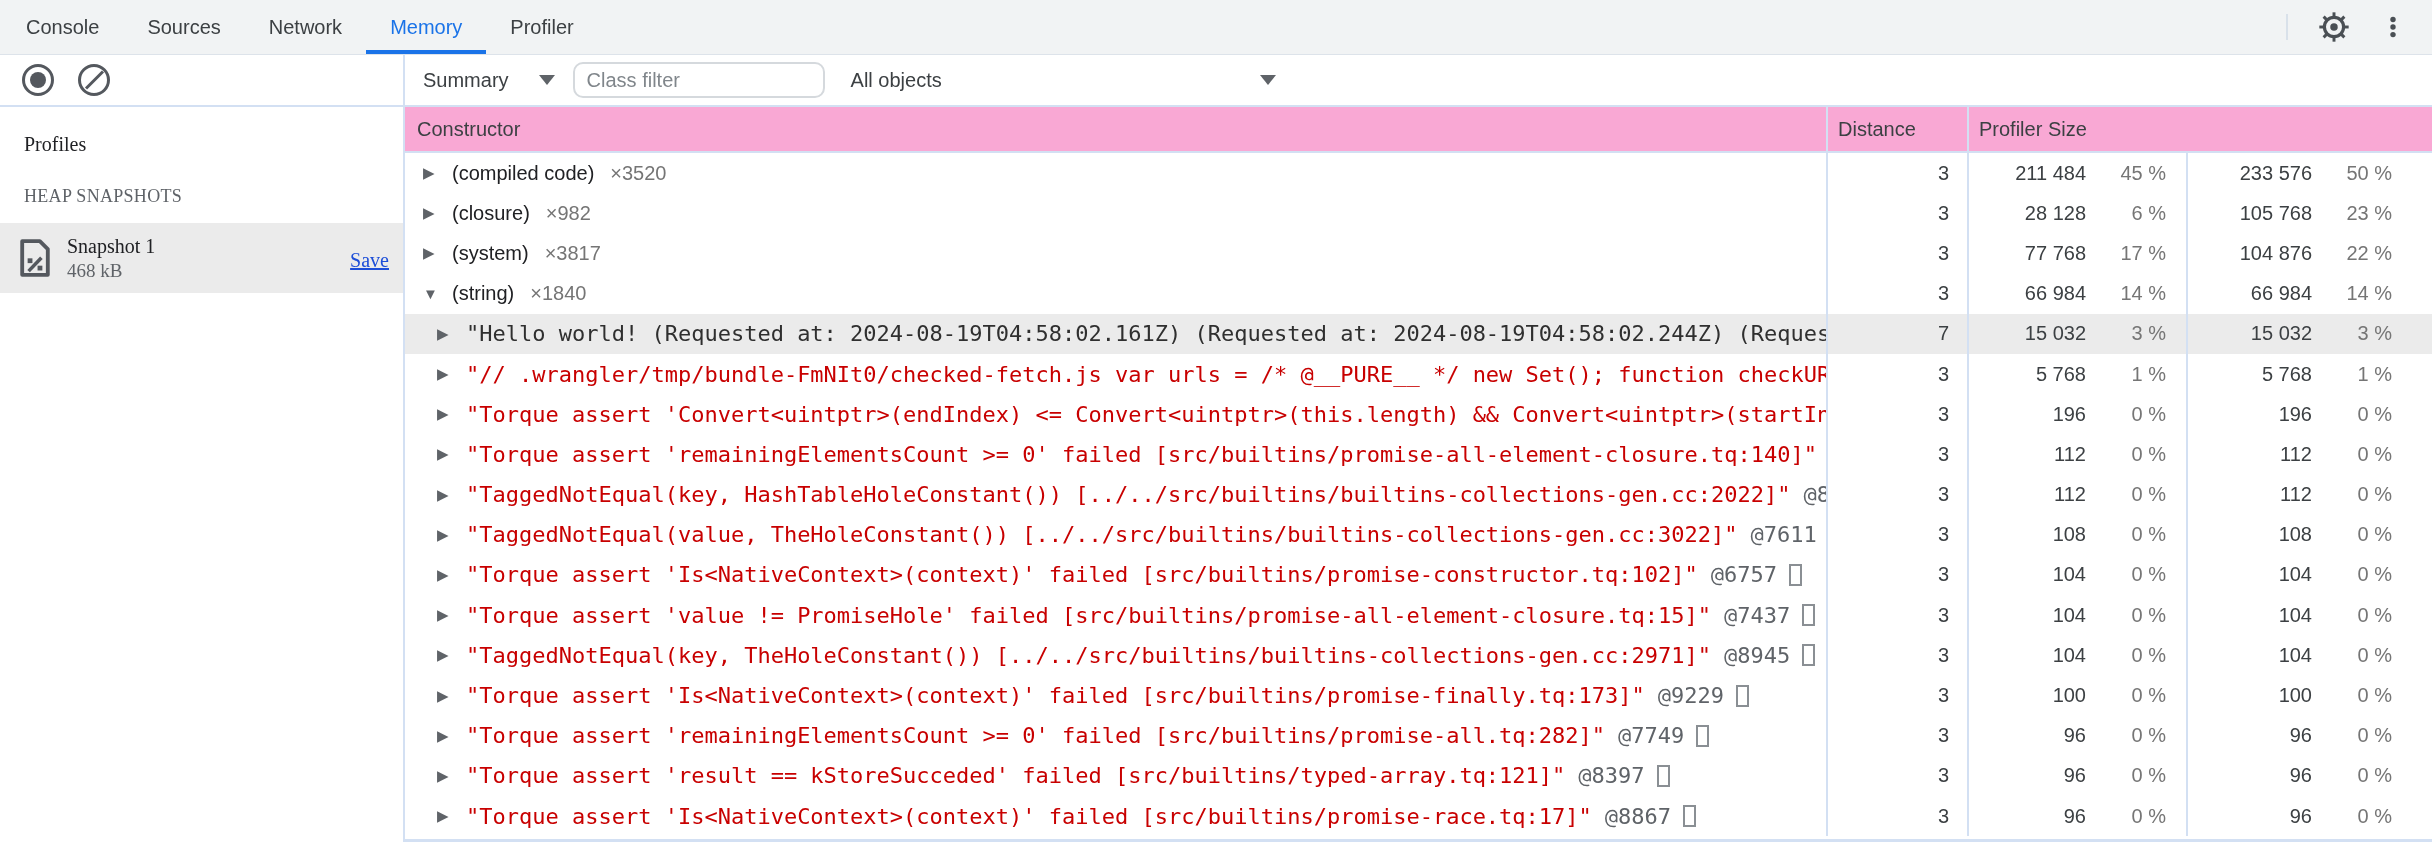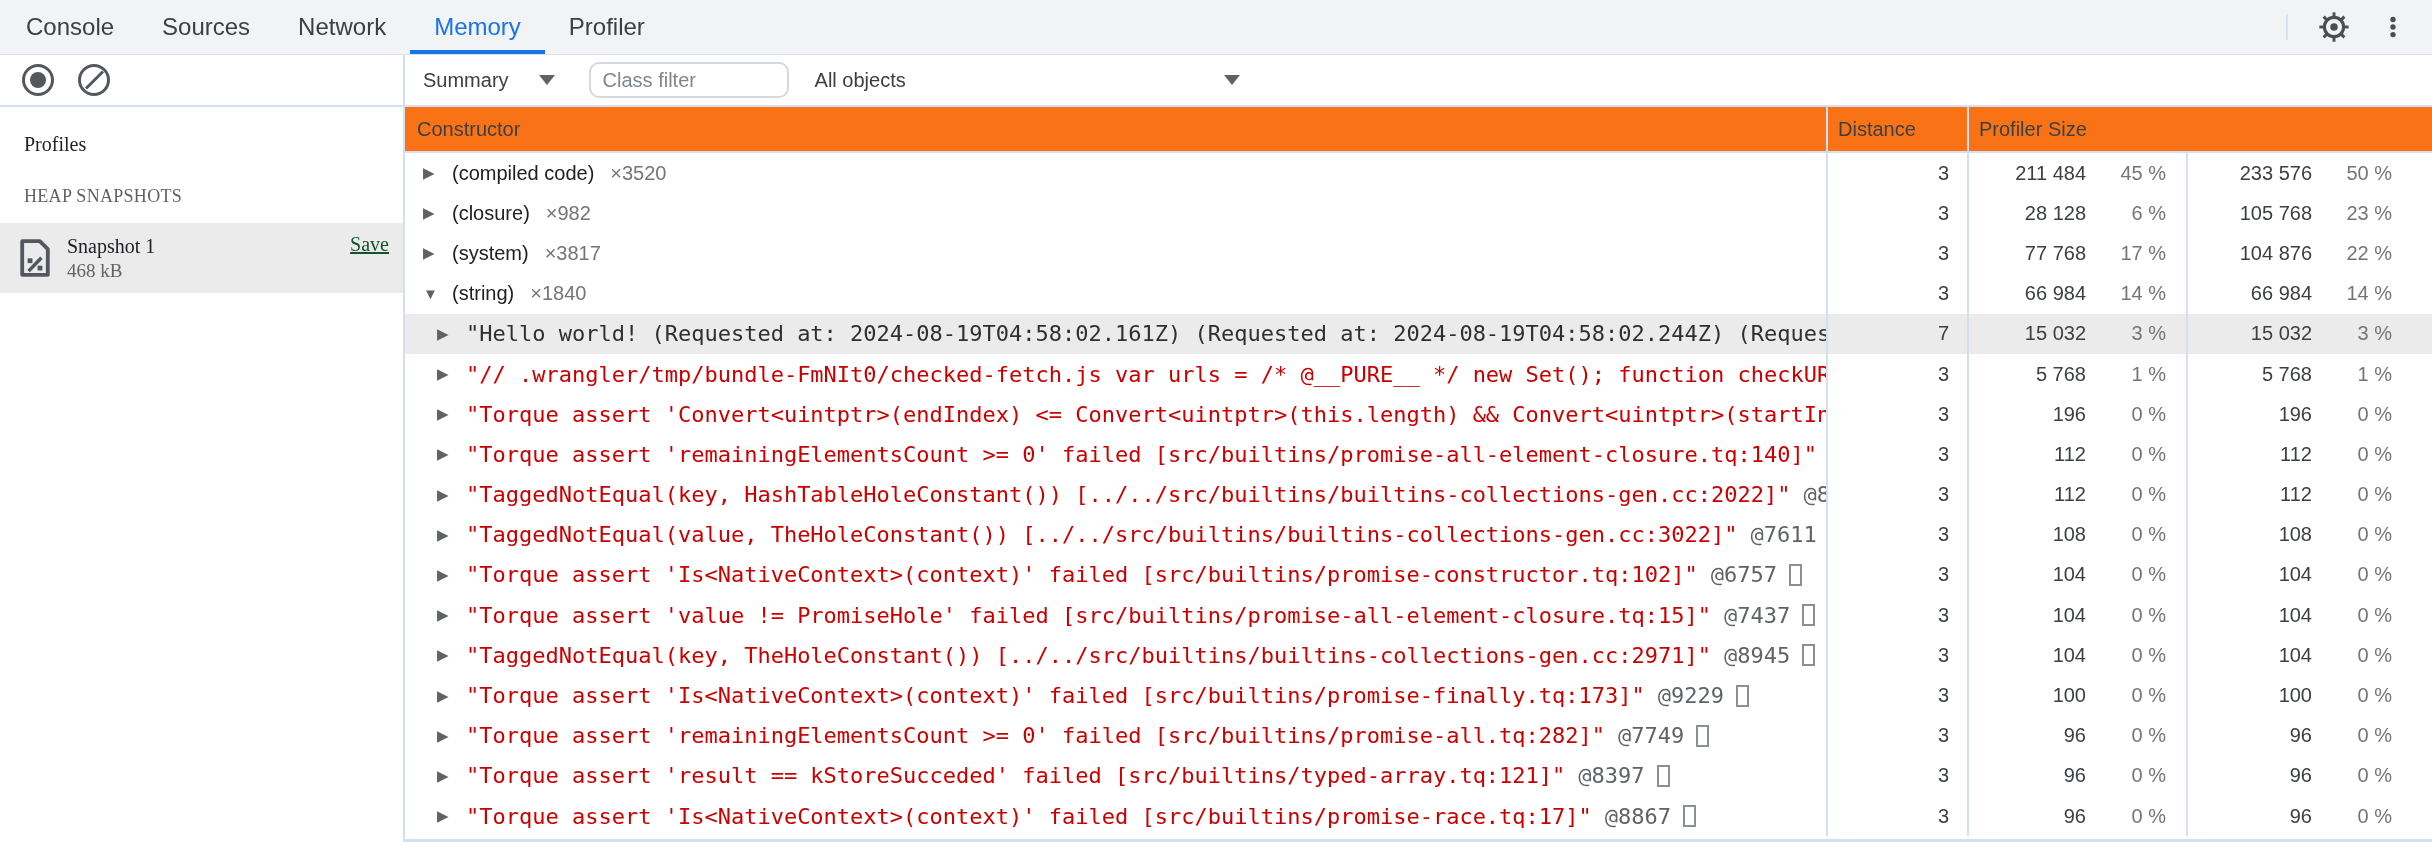--- a/index.html
+++ b/index.html
@@ -4,21 +4,21 @@
 <style>
   * { margin:0; padding:0; box-sizing:border-box; }
   html,body { width:2432px; height:842px; overflow:hidden; background:#fff;
     font-family:"Liberation Sans", sans-serif; }
   :root { --accent:#1a73e8; --red:#c80000; --grid-border:#d3e0f3; --ink:#3c4043;
           --gray:#757575; --icon:#4a4f54; }
 
   
   .tabbar { height:55px; background:#f1f3f4; display:flex; align-items:stretch;
     border-bottom:1px solid #dde3ea; position:relative; }
-  .tab { display:flex; align-items:center; padding:0 24px; font-size:24px;
+  .tab { display:flex; align-items:center; padding:0 24px; font-size:20px;
     color:var(--ink); position:relative; cursor:default; }
   .tab:first-child { margin-left:2px; }
   .tab.active { color:var(--accent); }
   .tab.active::after { content:""; position:absolute; left:0; right:0; bottom:0;
     height:4px; background:var(--accent); }
   .tabbar-right { margin-left:auto; display:flex; align-items:center; gap:30px;
     padding-right:26px; }
   .vdivider { width:2px; height:26px; background:#d9e1ea; }
 
   
@@ -38,43 +38,43 @@
   .block-icon::after { content:""; position:absolute; left:50%; top:50%; width:3px;
     height:24px; margin:-12px 0 0 -1.5px; background:#54585e; transform:rotate(45deg); }
 
   .profiles-heading { font-size:20px; color:#202124; margin:26px 0 0 24px; }
   .section-heading { font-size:18px; color:#5f6368; margin:30px 0 0 24px; letter-spacing:.3px; }
   .snapshot-item { margin-top:16px; height:70px; background:#ebebeb; display:flex;
     align-items:center; padding-left:19px; position:relative; }
   .snapshot-icon { flex:0 0 auto; margin-right:16px; display:flex; }
   .snapshot-text .title { font-size:20px; color:#202124; }
   .snapshot-text .subtitle { font-size:19px; color:#5f6368; margin-top:2px; }
-  .save-link { position:absolute; right:14px; top:10px; font-size:20px; color:#14532d;
+  .save-link { position:absolute; right:14px; top:26px; font-size:20px; color:#1d4ed8;
     text-decoration:underline; cursor:pointer; }
 
   
   .main { flex:1; display:flex; flex-direction:column; min-width:0; }
   .toolbar { height:52px; flex:0 0 52px; border-bottom:2px solid var(--grid-border);
     display:flex; align-items:center; padding-left:8px; }
   .select { display:flex; align-items:center; font-size:20px; color:var(--ink);
     padding:0 10px; cursor:default; }
   .select .caret { margin-left:30px; width:0; height:0; border-left:8px solid transparent;
     border-right:8px solid transparent; border-top:10px solid #5f6368; }
-  .filter-input { width:200px; height:36px; border:2px solid #d5d9dd; border-radius:10px;
-    margin-left:24px; font-size:20px; padding:16px 12px; color:var(--ink); outline:none;
+  .filter-input { width:252px; height:36px; border:2px solid #d5d9dd; border-radius:10px;
+    margin-left:8px; font-size:20px; padding:16px 12px; color:var(--ink); outline:none;
     font-family:"Liberation Sans", sans-serif; }
   .filter-input::placeholder { color:#80868b; }
   .objects-select { width:445px; margin-left:16px; justify-content:space-between; }
   .objects-select .caret { margin-left:0; }
 
   
   .grid { flex:1; display:flex; flex-direction:column; overflow:hidden;
     border-bottom:3px solid var(--grid-border); }
   .grid-header, .grid-row { display:grid; grid-template-columns:1fr 141px 219px 246px; }
-  .grid-header { height:46px; flex:0 0 46px; background:#f97316;
+  .grid-header { height:46px; flex:0 0 46px; background:#f9a8d4;
     border-bottom:2px solid var(--grid-border); font-size:20px; color:var(--ink); }
   .hcell { display:flex; align-items:center; padding-left:10px; }
   .hcell + .hcell { border-left:2px solid var(--grid-border); }
   .hcell:first-child { padding-left:12px; }
 
   .grid-row { height:40.2px; font-size:20px; color:var(--ink); }
   .grid-row.selected { background:#ebebeb; }
   .cell-constructor { display:flex; align-items:center; overflow:hidden;
     white-space:pre; padding-left:18px; }
   .grid-row.child .cell-constructor { padding-left:32px; }

